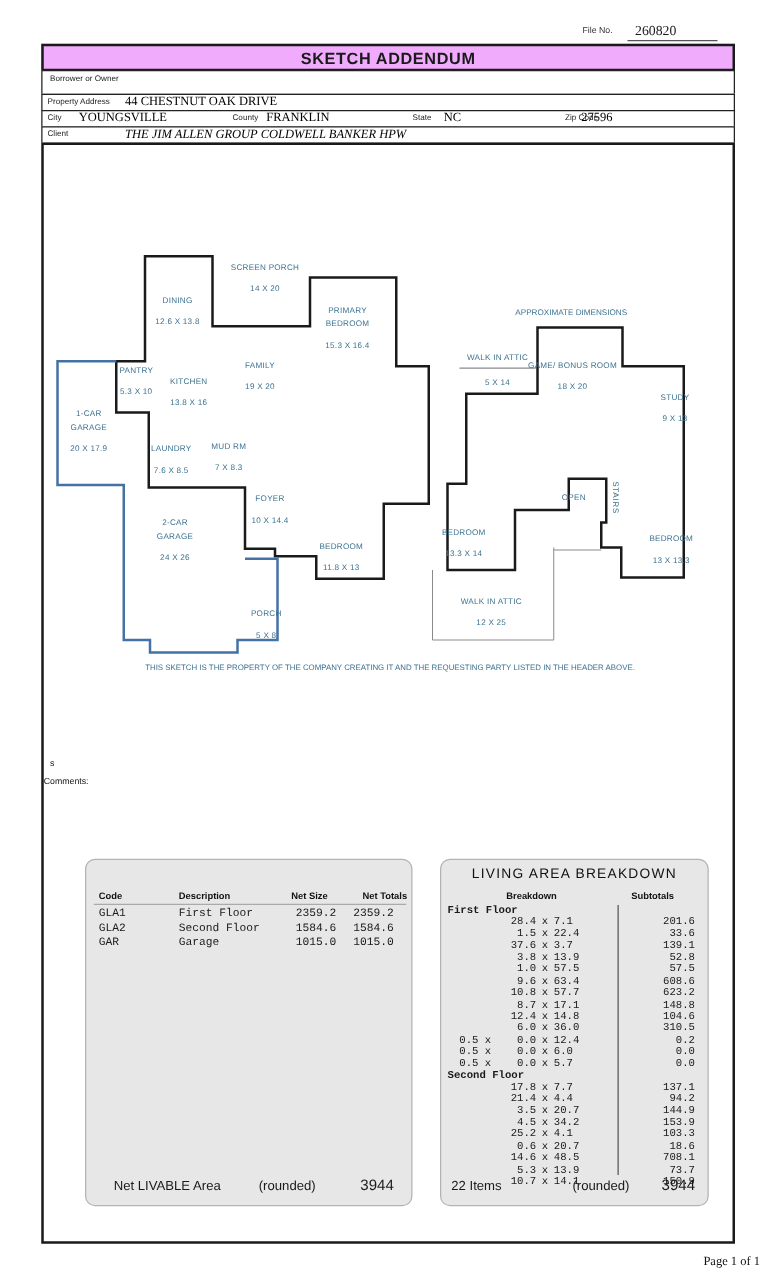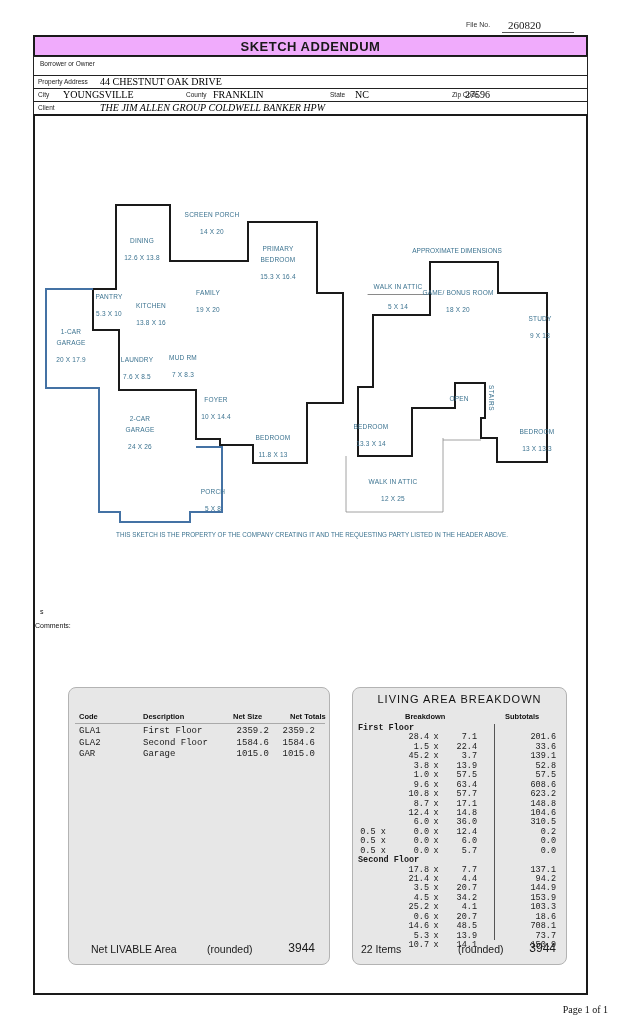--- a/index.html
+++ b/index.html
@@ -34,24 +34,24 @@
   .acs-body{position:absolute;left:0;top:38px;width:100%;font-size:9px;line-height:11.5px;}
   .acs-row{position:relative;height:11.5px;}
   .acs-row .c0{position:absolute;left:10px;}
   .acs-row .c1{position:absolute;left:74px;}
   .acs-row .c2{position:absolute;left:138px;width:62px;text-align:right;}
   .acs-row .c3{position:absolute;right:14px;width:70px;text-align:right;}
   .pfoot{position:absolute;left:0;bottom:9px;width:100%;font-size:10.5px;}
   .lab-divider{position:absolute;width:1px;background:#555;}
   .lab-body{position:absolute;left:0;top:36px;width:100%;font-size:8.5px;line-height:9.45px;}
   .lab-row{position:relative;height:9.45px;white-space:pre;}
-  .lab-row .f{display:inline-block;width:40px;text-align:center;}
+  .lab-row .f{display:inline-block;width:40px;text-align:right;}
   .lab-row .a{display:inline-block;width:36px;text-align:right;}
   .lab-row .x{display:inline-block;width:14px;text-align:center;}
-  .lab-row .b{display:inline-block;width:34px;text-align:right;}
+  .lab-row .b{display:inline-block;width:34px;}
   .lab-row .s{position:absolute;right:10px;width:80px;text-align:right;display:inline-block;}
   .lab-sec{font-weight:bold;padding-left:5px;}
   .page-footer{position:absolute;font-family:"Liberation Serif",serif;font-size:10px;color:#111;}
 </style>
 </head>
 <body>
 
 <span class="abs fileno-label" style="left:466px;top:21px;">File No.</span>
 <span class="abs fileno-value" style="left:508px;top:19px;">260820</span>
 <div class="abs fileno-line" style="left:502px;top:32px;width:72px;"></div>
@@ -215,21 +215,21 @@
 
 <div class="panel" style="left:352px;top:687px;width:215px;height:278px;">
   <div class="ptitle">LIVING AREA BREAKDOWN</div>
   <span class="phead" style="left:52px;top:24px;">Breakdown</span>
   <span class="phead" style="left:152px;top:24px;">Subtotals</span>
   <div class="lab-divider" style="left:141px;top:36px;height:216px;"></div>
   <div class="lab-body mono" id="lab-rows">
       <div class="lab-row lab-sec">First Floor</div>
       <div class="lab-row"><span class="f"></span><span class="a">28.4</span><span class="x">x</span><span class="b">7.1</span><span class="s">201.6</span></div>
       <div class="lab-row"><span class="f"></span><span class="a">1.5</span><span class="x">x</span><span class="b">22.4</span><span class="s">33.6</span></div>
-      <div class="lab-row"><span class="f"></span><span class="a">45.2</span><span class="x">x</span><span class="b">3.7</span><span class="s">139.1</span></div>
+      <div class="lab-row"><span class="f"></span><span class="a">37.6</span><span class="x">x</span><span class="b">3.7</span><span class="s">139.1</span></div>
       <div class="lab-row"><span class="f"></span><span class="a">3.8</span><span class="x">x</span><span class="b">13.9</span><span class="s">52.8</span></div>
       <div class="lab-row"><span class="f"></span><span class="a">1.0</span><span class="x">x</span><span class="b">57.5</span><span class="s">57.5</span></div>
       <div class="lab-row"><span class="f"></span><span class="a">9.6</span><span class="x">x</span><span class="b">63.4</span><span class="s">608.6</span></div>
       <div class="lab-row"><span class="f"></span><span class="a">10.8</span><span class="x">x</span><span class="b">57.7</span><span class="s">623.2</span></div>
       <div class="lab-row"><span class="f"></span><span class="a">8.7</span><span class="x">x</span><span class="b">17.1</span><span class="s">148.8</span></div>
       <div class="lab-row"><span class="f"></span><span class="a">12.4</span><span class="x">x</span><span class="b">14.8</span><span class="s">104.6</span></div>
       <div class="lab-row"><span class="f"></span><span class="a">6.0</span><span class="x">x</span><span class="b">36.0</span><span class="s">310.5</span></div>
       <div class="lab-row"><span class="f">0.5 x</span><span class="a">0.0</span><span class="x">x</span><span class="b">12.4</span><span class="s">0.2</span></div>
       <div class="lab-row"><span class="f">0.5 x</span><span class="a">0.0</span><span class="x">x</span><span class="b">6.0</span><span class="s">0.0</span></div>
       <div class="lab-row"><span class="f">0.5 x</span><span class="a">0.0</span><span class="x">x</span><span class="b">5.7</span><span class="s">0.0</span></div>

